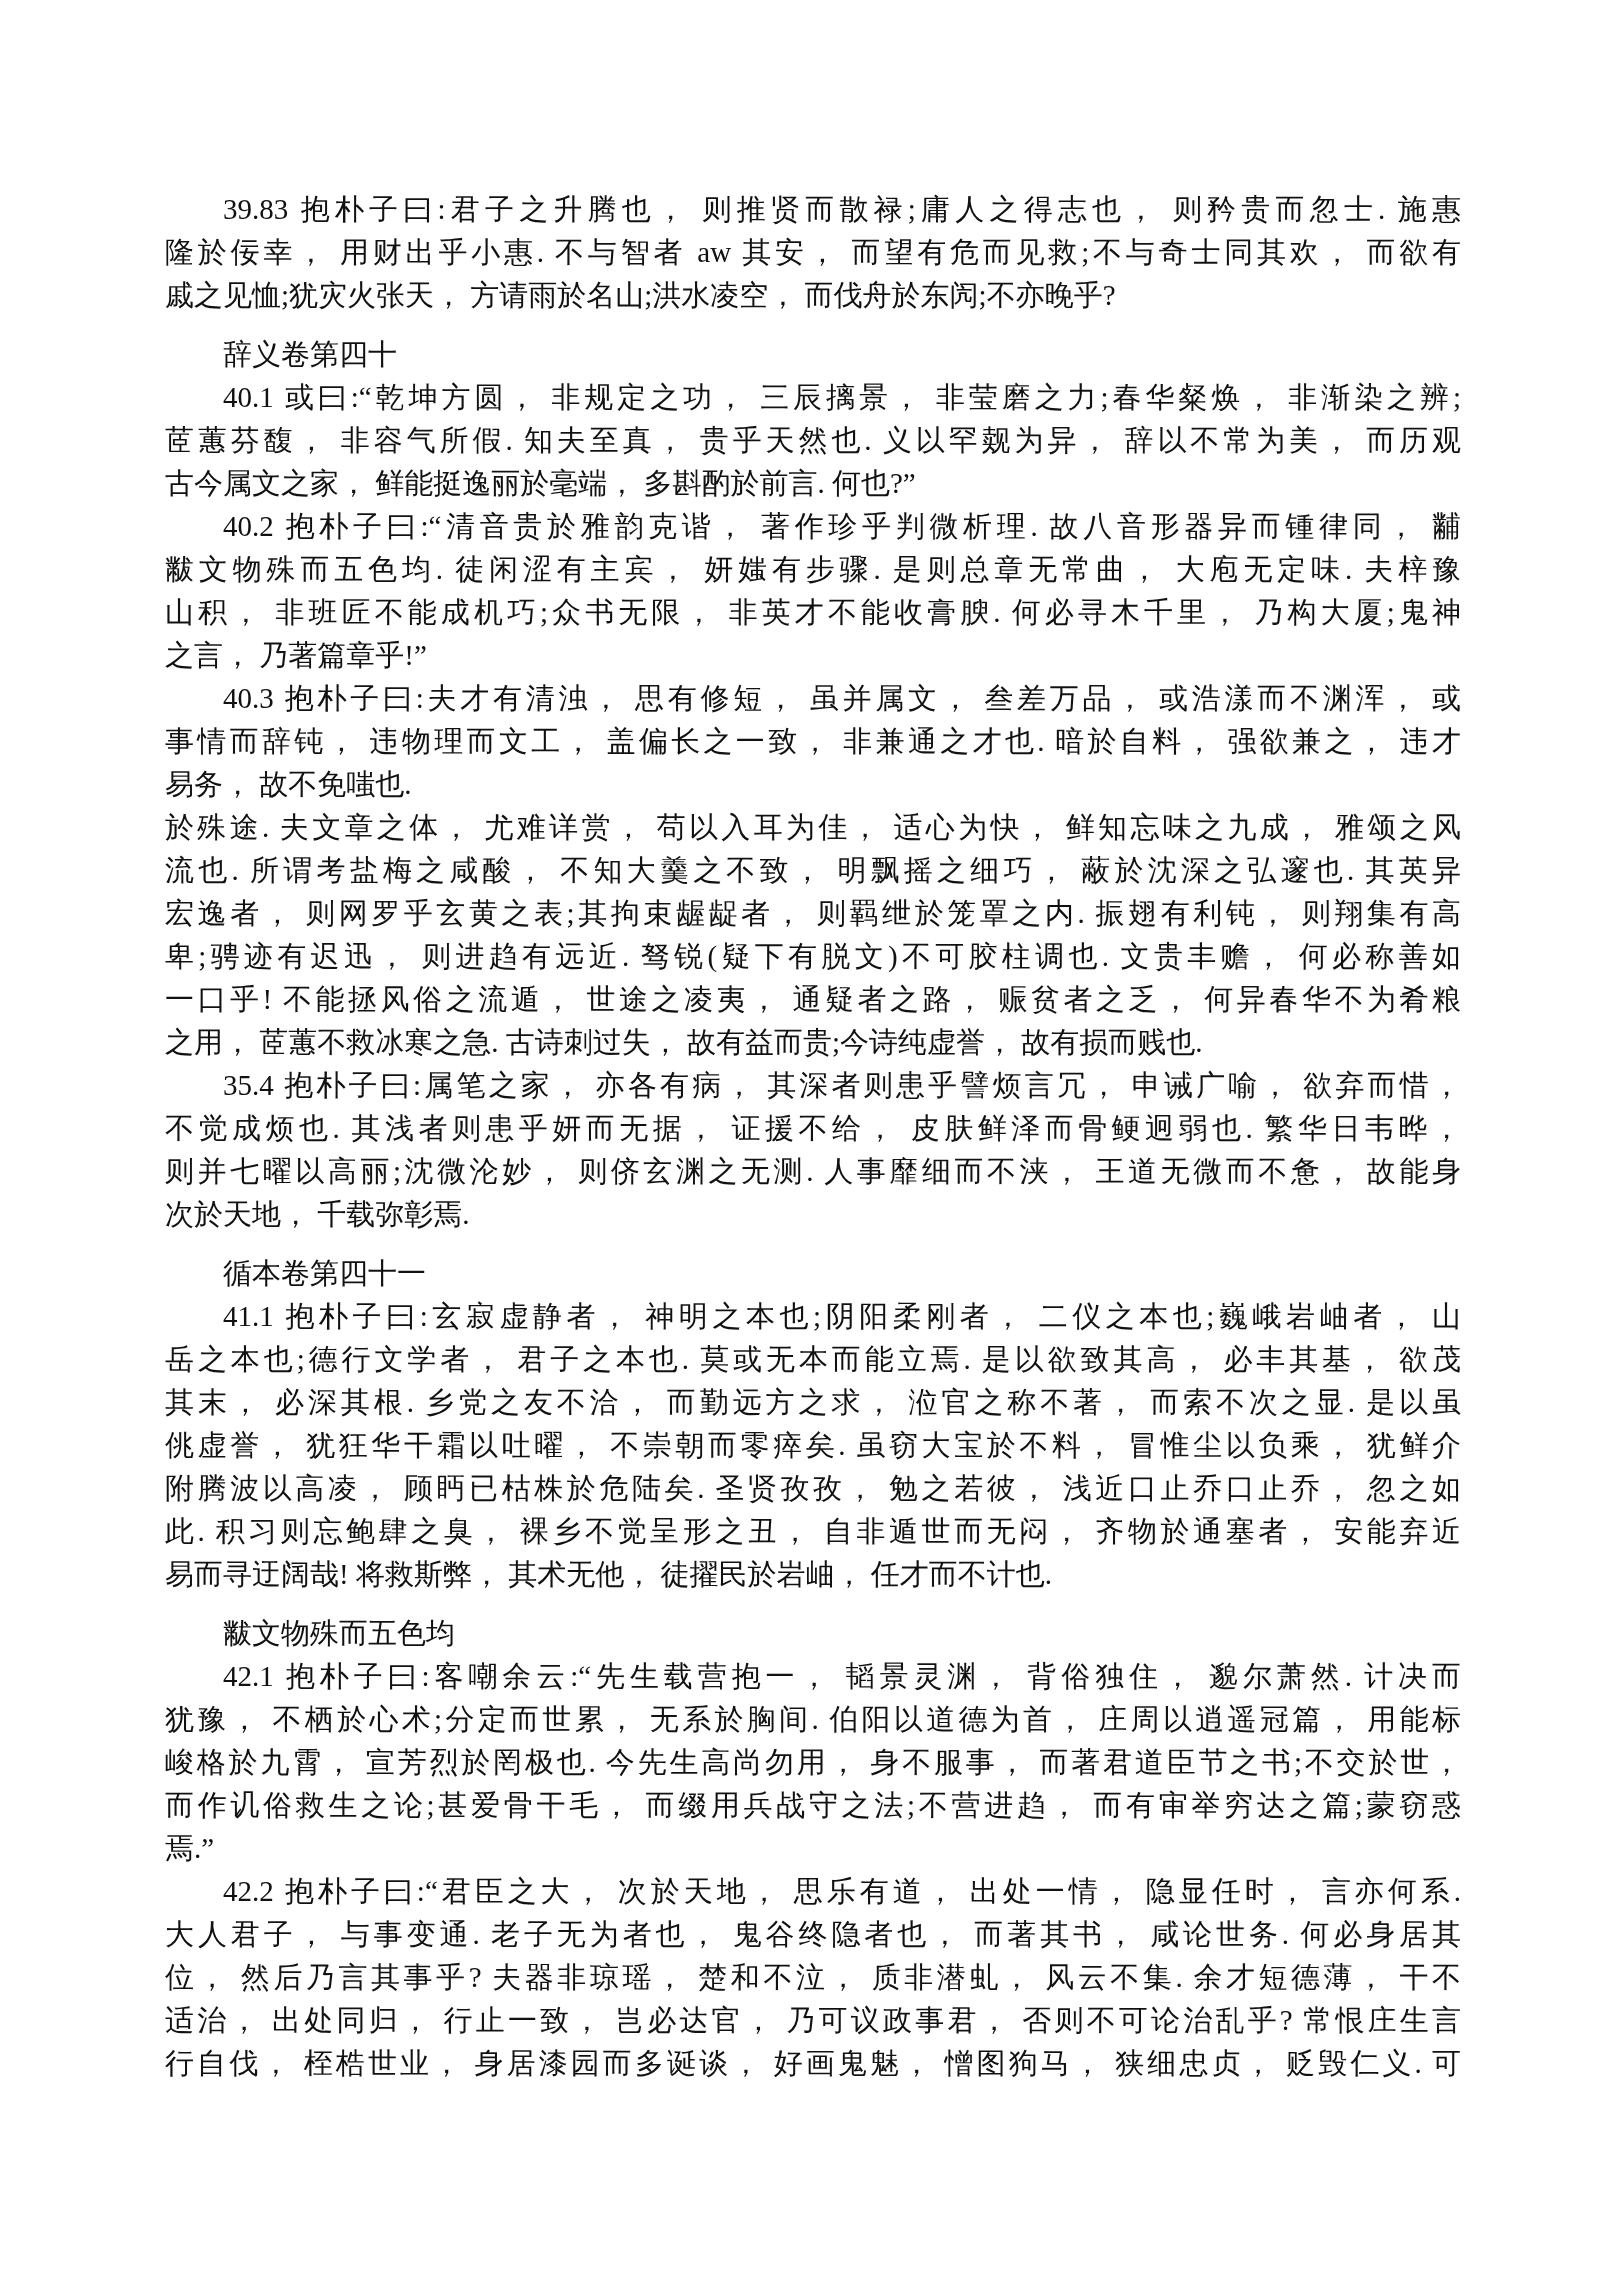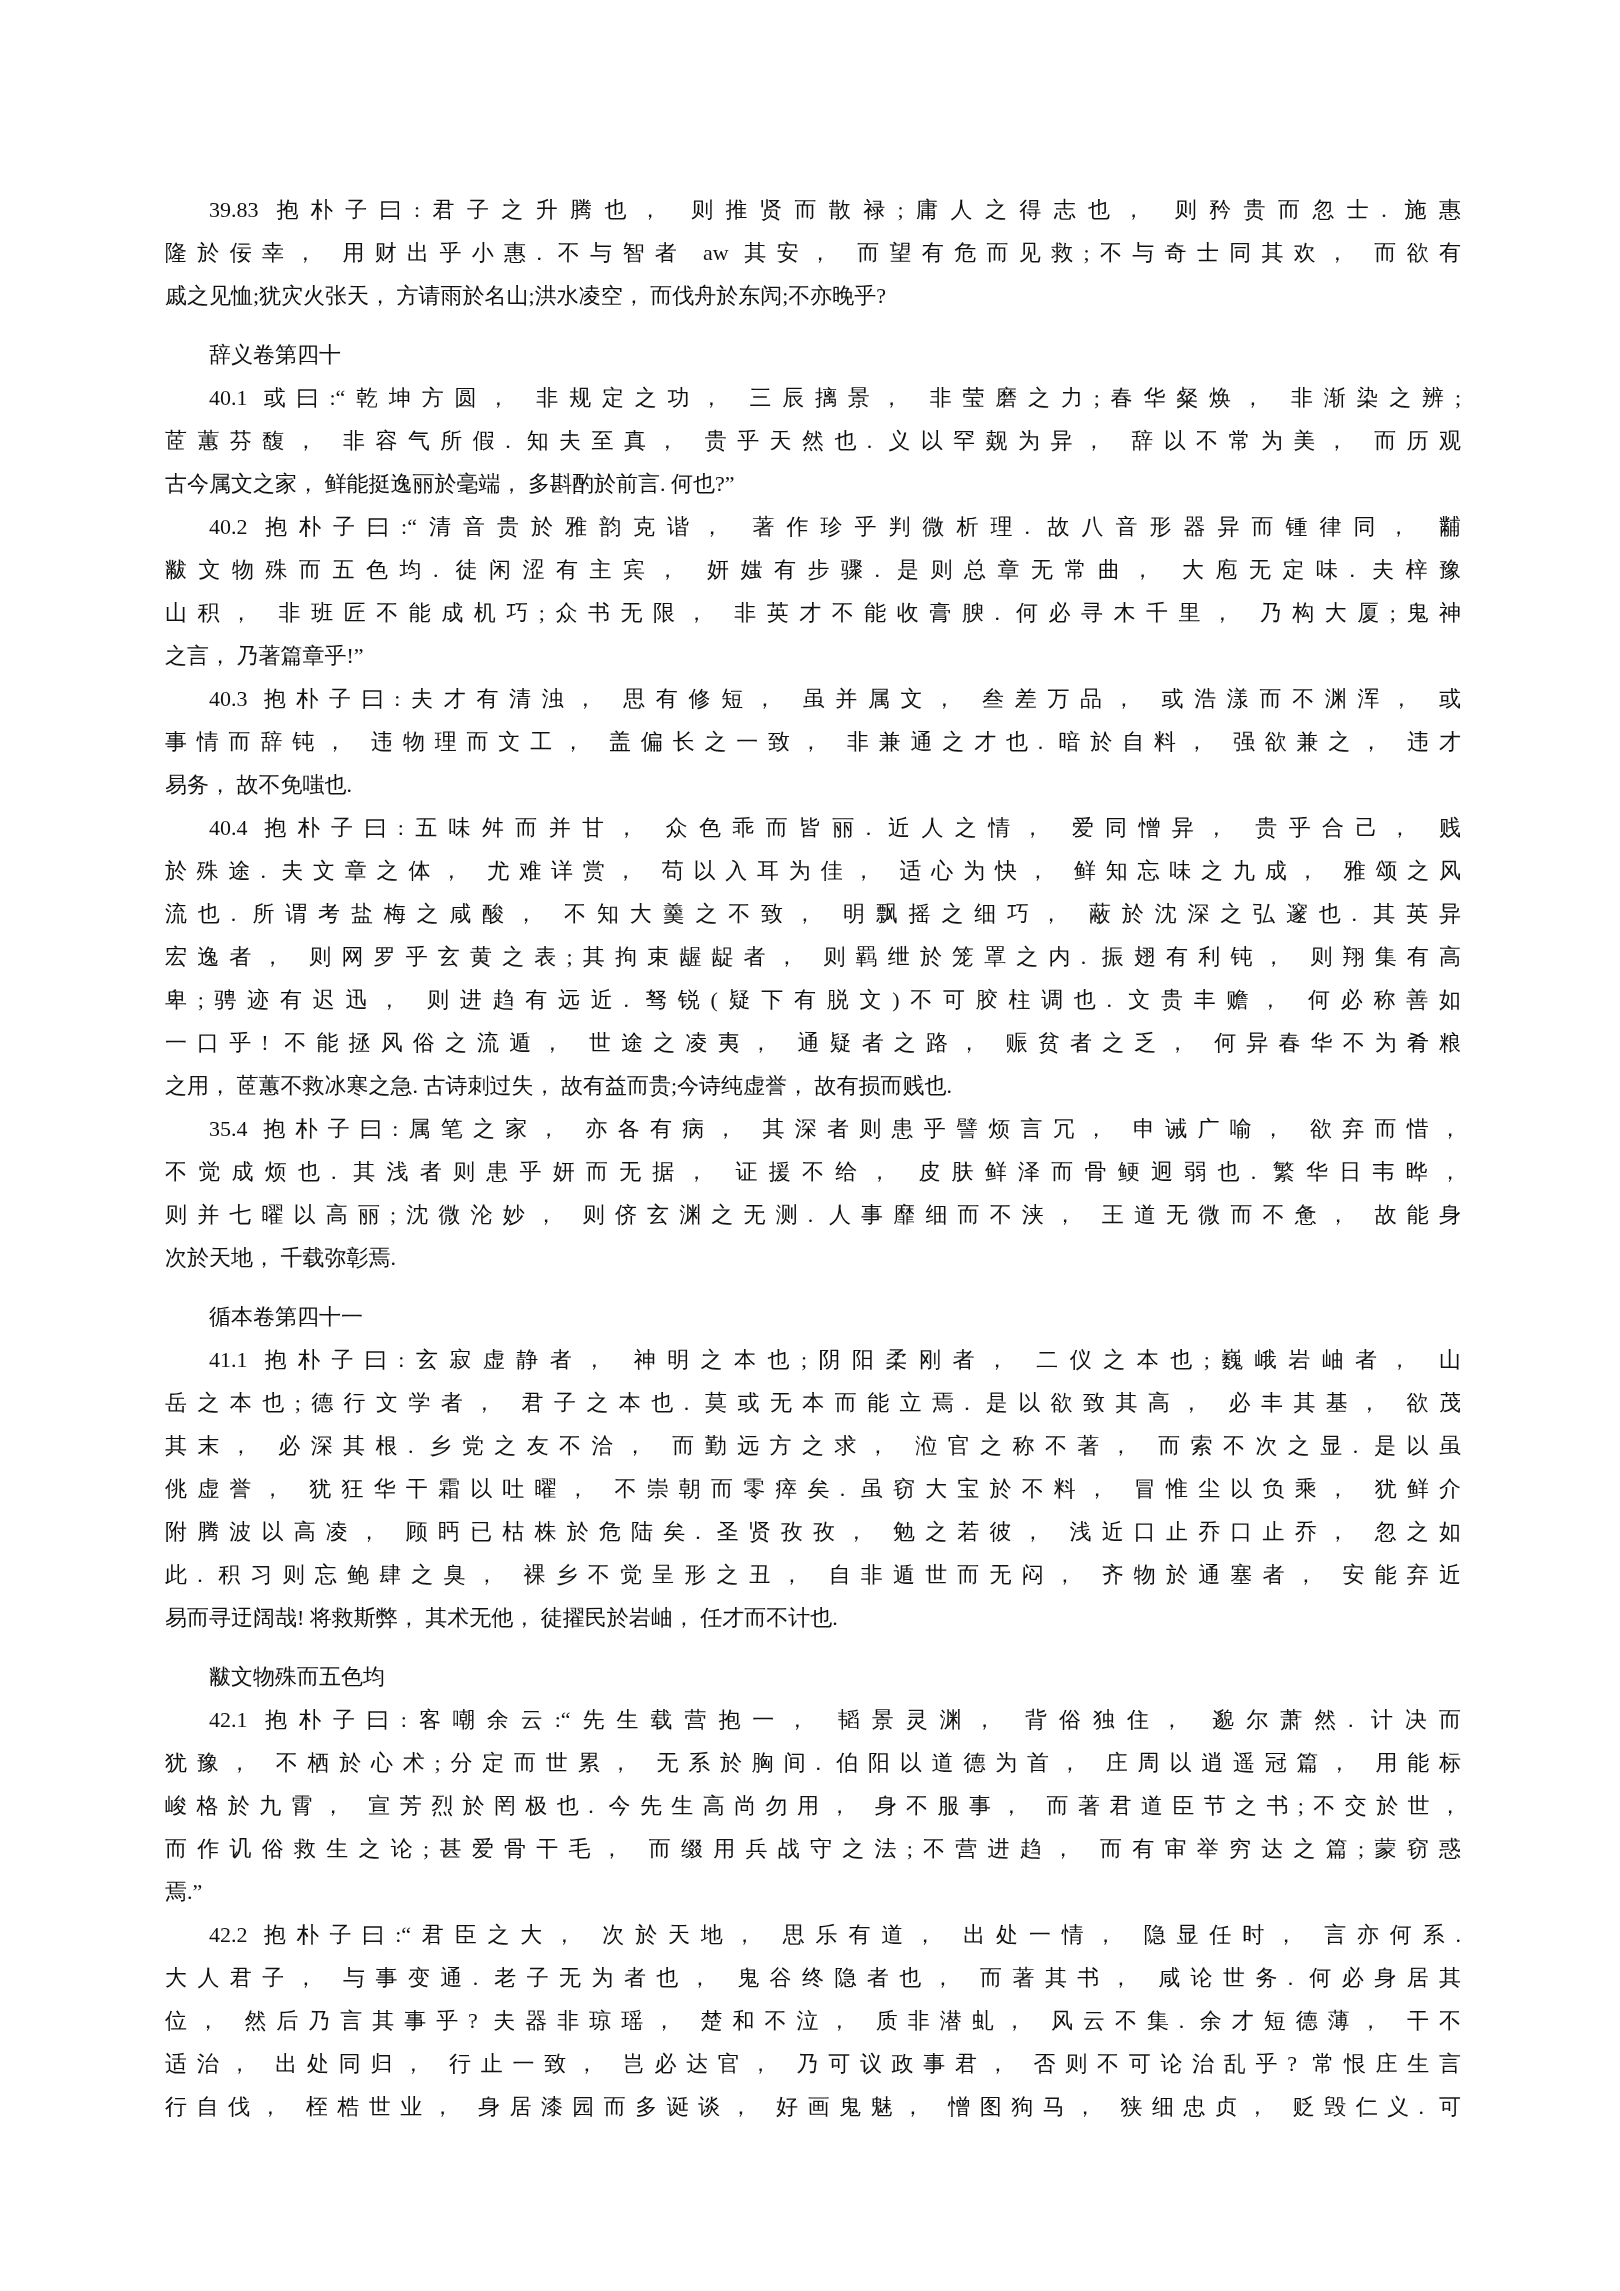--- a/index.html
+++ b/index.html
@@ -16,21 +16,21 @@
     box-sizing: border-box;
     width: 1620px;
     height: 2292px;
     background: #ffffff;
     padding: 188px 160px 0 165px;
     font-family: "Liberation Serif", "DejaVu Serif", serif;
     color: #111111;
   }
   .text-column {
     width: 1296px;
-    font-size: 22px;
+    font-size: 29px;
     line-height: 43px;
   }
   .line {
     text-align: justify;
     text-align-last: justify;
     text-justify: inter-character;
     white-space: normal;
     min-height: 43px;
   }
   .line.first {
@@ -70,21 +70,20 @@
         <div class="line">黻文物殊而五色均. 徒闲涩有主宾， 妍媸有步骤. 是则总章无常曲， 大庖无定味. 夫梓豫</div>
         <div class="line">山积， 非班匠不能成机巧;众书无限， 非英才不能收膏腴. 何必寻木千里， 乃构大厦;鬼神</div>
         <div class="line no-stretch">之言， 乃著篇章乎!”</div>
       </div>
       <div class="block paragraph">
         <div class="line first">40.3 抱朴子曰:夫才有清浊， 思有修短， 虽并属文， 叁差万品， 或浩漾而不渊浑， 或</div>
         <div class="line">事情而辞钝， 违物理而文工， 盖偏长之一致， 非兼通之才也. 暗於自料， 强欲兼之， 违才</div>
         <div class="line no-stretch">易务， 故不免嗤也.</div>
       </div>
       <div class="block paragraph">
-        <div class="line first">40.4 抱朴子曰:五味舛而并甘， 众色乖而皆丽. 近人之情， 爱同憎异， 贵乎合己， 贱</div>
         <div class="line">於殊途. 夫文章之体， 尤难详赏， 苟以入耳为佳， 适心为快， 鲜知忘味之九成， 雅颂之风</div>
         <div class="line">流也. 所谓考盐梅之咸酸， 不知大羹之不致， 明飘摇之细巧， 蔽於沈深之弘邃也. 其英异</div>
         <div class="line">宏逸者， 则网罗乎玄黄之表;其拘束龌龊者， 则羁绁於笼罩之内. 振翅有利钝， 则翔集有高</div>
         <div class="line">卑;骋迹有迟迅， 则进趋有远近. 驽锐(疑下有脱文)不可胶柱调也. 文贵丰赡， 何必称善如</div>
         <div class="line">一口乎! 不能拯风俗之流遁， 世途之凌夷， 通疑者之路， 赈贫者之乏， 何异春华不为肴粮</div>
         <div class="line no-stretch">之用， 茝蕙不救冰寒之急. 古诗刺过失， 故有益而贵;今诗纯虚誉， 故有损而贱也.</div>
       </div>
       <div class="block paragraph">
         <div class="line first">35.4 抱朴子曰:属笔之家， 亦各有病， 其深者则患乎譬烦言冗， 申诫广喻， 欲弃而惜，</div>
         <div class="line">不觉成烦也. 其浅者则患乎妍而无据， 证援不给， 皮肤鲜泽而骨鲠迥弱也. 繁华日韦晔，</div>

